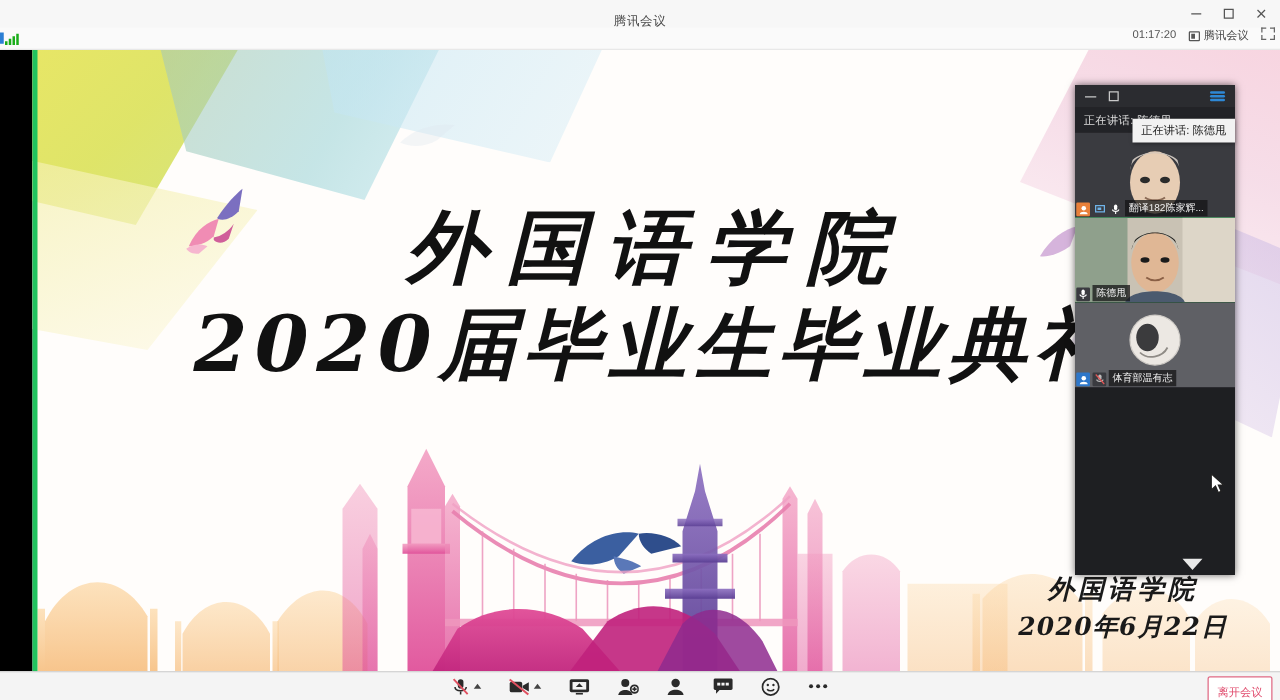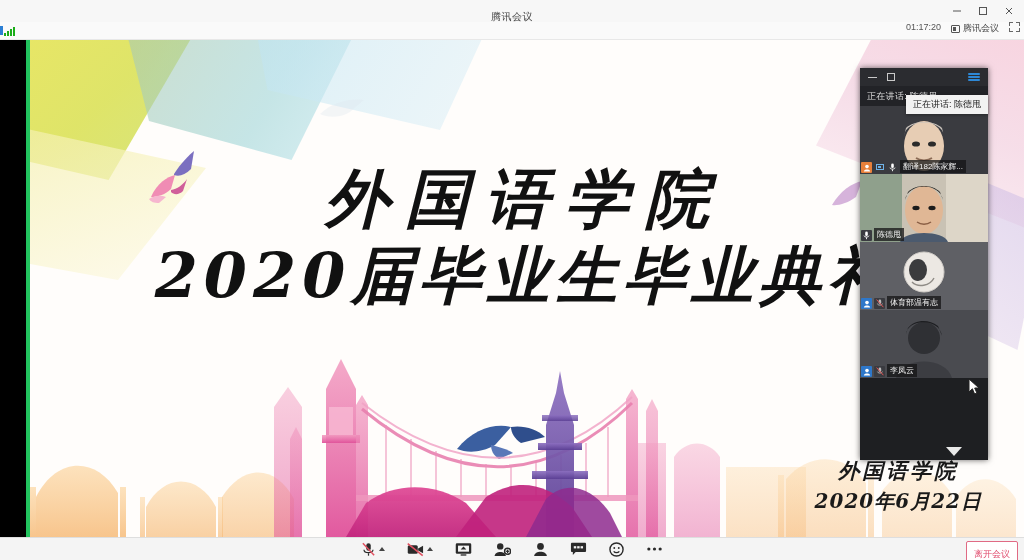--- a/index.html
+++ b/index.html
@@ -473,44 +473,20 @@
               <svg width="8" height="9" viewBox="0 0 8 9">
                   <rect x="2.6" y="0.6" width="2.6" height="4.4" rx="1.3" fill="#bbb"></rect>
                   <path d="M1.4 4.6 C1.4 6.6 6.4 6.6 6.4 4.6" stroke="#bbb" stroke-width="0.9" fill="none"></path>
                   <line x1="0.6" y1="0.6" x2="7.4" y2="8.2" stroke="#e05555" stroke-width="1"></line>
                 </svg>
             </span>
             <span class="tile-name">体育部温有志</span>
           </div>
         </div>
 
-        <div class="tile">
-          <svg class="photo" viewBox="0 0 128 68" preserveAspectRatio="xMidYMid slice">
-            <rect width="128" height="68" fill="#4a4b50"></rect>
-            <circle cx="64" cy="28" r="16" fill="#2f3034"></circle>
-            <path d="M46 24 C48 8 80 8 82 26 L78 16 C68 8 54 10 48 18 Z" fill="#1d1e21"></path>
-            <path d="M36 68 C42 46 86 46 92 68 Z" fill="#3c3d42"></path>
-          </svg>
-          <div class="tile-label">
-            <span class="badge user">
-              <svg width="8" height="8" viewBox="0 0 8 8">
-                  <circle cx="4" cy="2.6" r="1.8" fill="#fff"></circle>
-                  <path d="M0.8 7.4 C1.2 4.8 6.8 4.8 7.2 7.4 Z" fill="#fff"></path>
-                </svg>
-            </span>
-            <span class="badge dark">
-              <svg width="8" height="9" viewBox="0 0 8 9">
-                  <rect x="2.6" y="0.6" width="2.6" height="4.4" rx="1.3" fill="#bbb"></rect>
-                  <path d="M1.4 4.6 C1.4 6.6 6.4 6.6 6.4 4.6" stroke="#bbb" stroke-width="0.9" fill="none"></path>
-                  <line x1="0.6" y1="0.6" x2="7.4" y2="8.2" stroke="#e05555" stroke-width="1"></line>
-                </svg>
-            </span>
-            <span class="tile-name">李凤云</span>
-          </div>
-        </div>
 
       </div>
       <div class="panel-chevron"></div>
     </div>
 
     <svg class="cursor-arrow" width="12" height="18" viewBox="0 0 12 18">
       <path d="M1 1 L1 14 L4.4 10.8 L6.6 16 L8.9 15 L6.7 10 L11 10 Z" fill="#fff" stroke="#222" stroke-width="1"></path>
     </svg>
   </div>
 

